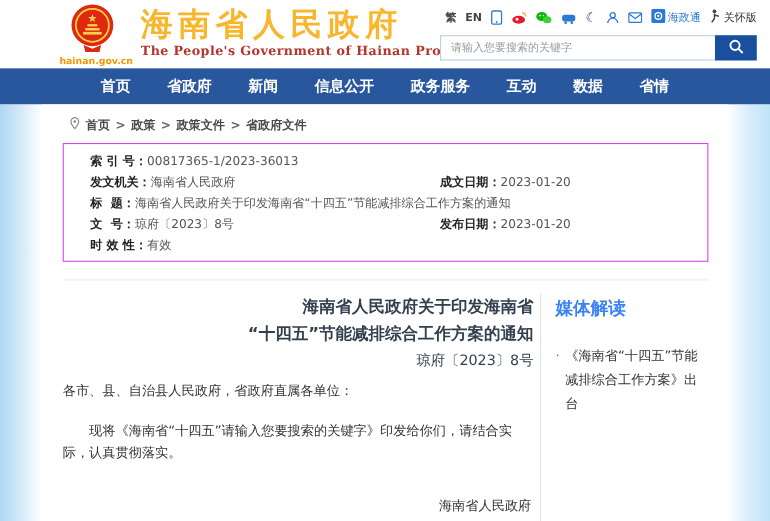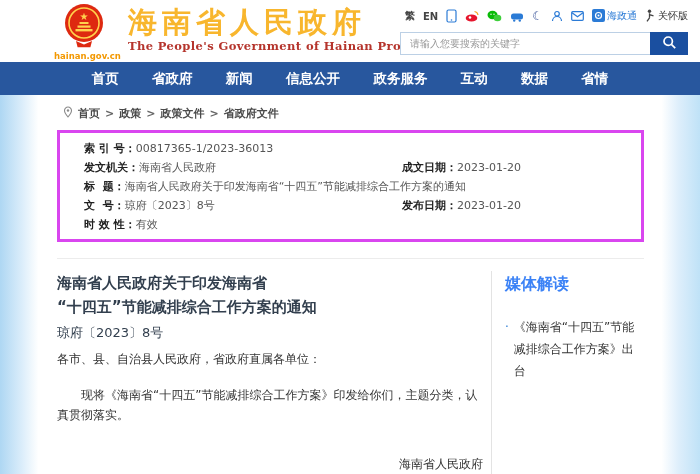--- a/index.html
+++ b/index.html
@@ -31,35 +31,35 @@
   .nav-item { color:#fff; font-size:13.5px; font-weight:bold; cursor:pointer; white-space:nowrap; }
 
   
   .main-wrap { height:379px; background:linear-gradient(to right,#aed7f3 0%,#d9ecfa 3%,#ffffff 5.5%,#ffffff 94.5%,#ddeefb 97%,#bfe2f7 100%); }
   .card { width:624px; height:100%; margin:0 auto; background:#fff; padding:8px 18px 0 19px; }
 
   .breadcrumb { display:flex; align-items:center; gap:5px; font-size:11px; font-weight:bold; color:#4a4a4a; padding:3px 4px 9px 6px; }
   .crumb { cursor:pointer; }
   .crumb-sep { color:#666; font-weight:bold; }
 
-  .meta-box { border:3px solid #d946ef; padding:9px 0 2px; font-size:11px; }
+  .meta-box { border:1px solid #d946ef; padding:9px 0 2px; font-size:11px; }
   .m-row { display:flex; padding:0 10px 6px 24px; line-height:13px; }
   .m-cell { width:318px; display:flex; }
   .m-cell.wide { width:100%; }
   .m-cell.rt { flex:1; width:auto; }
   .m-label { font-weight:bold; color:#222; white-space:pre; }
   .m-value { color:#555; }
 
   .divider { border-top:1px solid #ececec; margin-top:16px; }
 
   .cols { display:flex; align-items:stretch; }
   .doc-col { width:434px; padding:12px 6px 0 0; }
   .side-col { flex:1; border-left:1px solid #e3e3e3; margin-top:12px; padding:3px 0 0 13px; min-height:230px; }
 
-  .doc-title { text-align:left; color:#323f4e; }
+  .doc-title { text-align:right; color:#323f4e; }
   .doc-title-line { font-size:15px; font-weight:bold; line-height:24px; }
   .doc-number { font-size:13px; line-height:22px; margin-top:3px; color:#323f4e; }
 
   .doc-body { font-size:12px; color:#333; }
   .salutation { margin-top:7px; }
   .paragraph { text-indent:2em; margin-top:17px; line-height:1.7; }
   .sign-block { text-align:right; margin-top:27px; line-height:22px; padding-right:2px; }
 
   .side-title { color:#3b82f6; font-size:16px; font-weight:bold; }
   .side-item { margin-top:21px; font-size:12px; color:#333; line-height:22px; cursor:pointer; display:flex; }
@@ -244,21 +244,21 @@
 
       <div class="cols">
         <div class="doc-col">
           <div class="doc-title">
             <div class="doc-title-line">海南省人民政府关于印发海南省</div>
             <div class="doc-title-line">“十四五”节能减排综合工作方案的通知</div>
             <div class="doc-number">琼府〔2023〕8号</div>
           </div>
           <div class="doc-body">
             <div class="salutation">各市、县、自治县人民政府，省政府直属各单位：</div>
-            <div class="paragraph">现将《海南省“十四五”节能减排综合工作方案》印发给你们，主题分类，认真贯彻落实。</div>
+            <div class="paragraph">现将《海南省“十四五”请输入您要搜索的关键字》印发给你们，请结合实际，认真贯彻落实。</div>
             <div class="sign-block">
               <div>海南省人民政府</div>
 
             </div>
 
           </div>
         </div>
 
         <div class="side-col">
           <div class="side-title">媒体解读</div>

